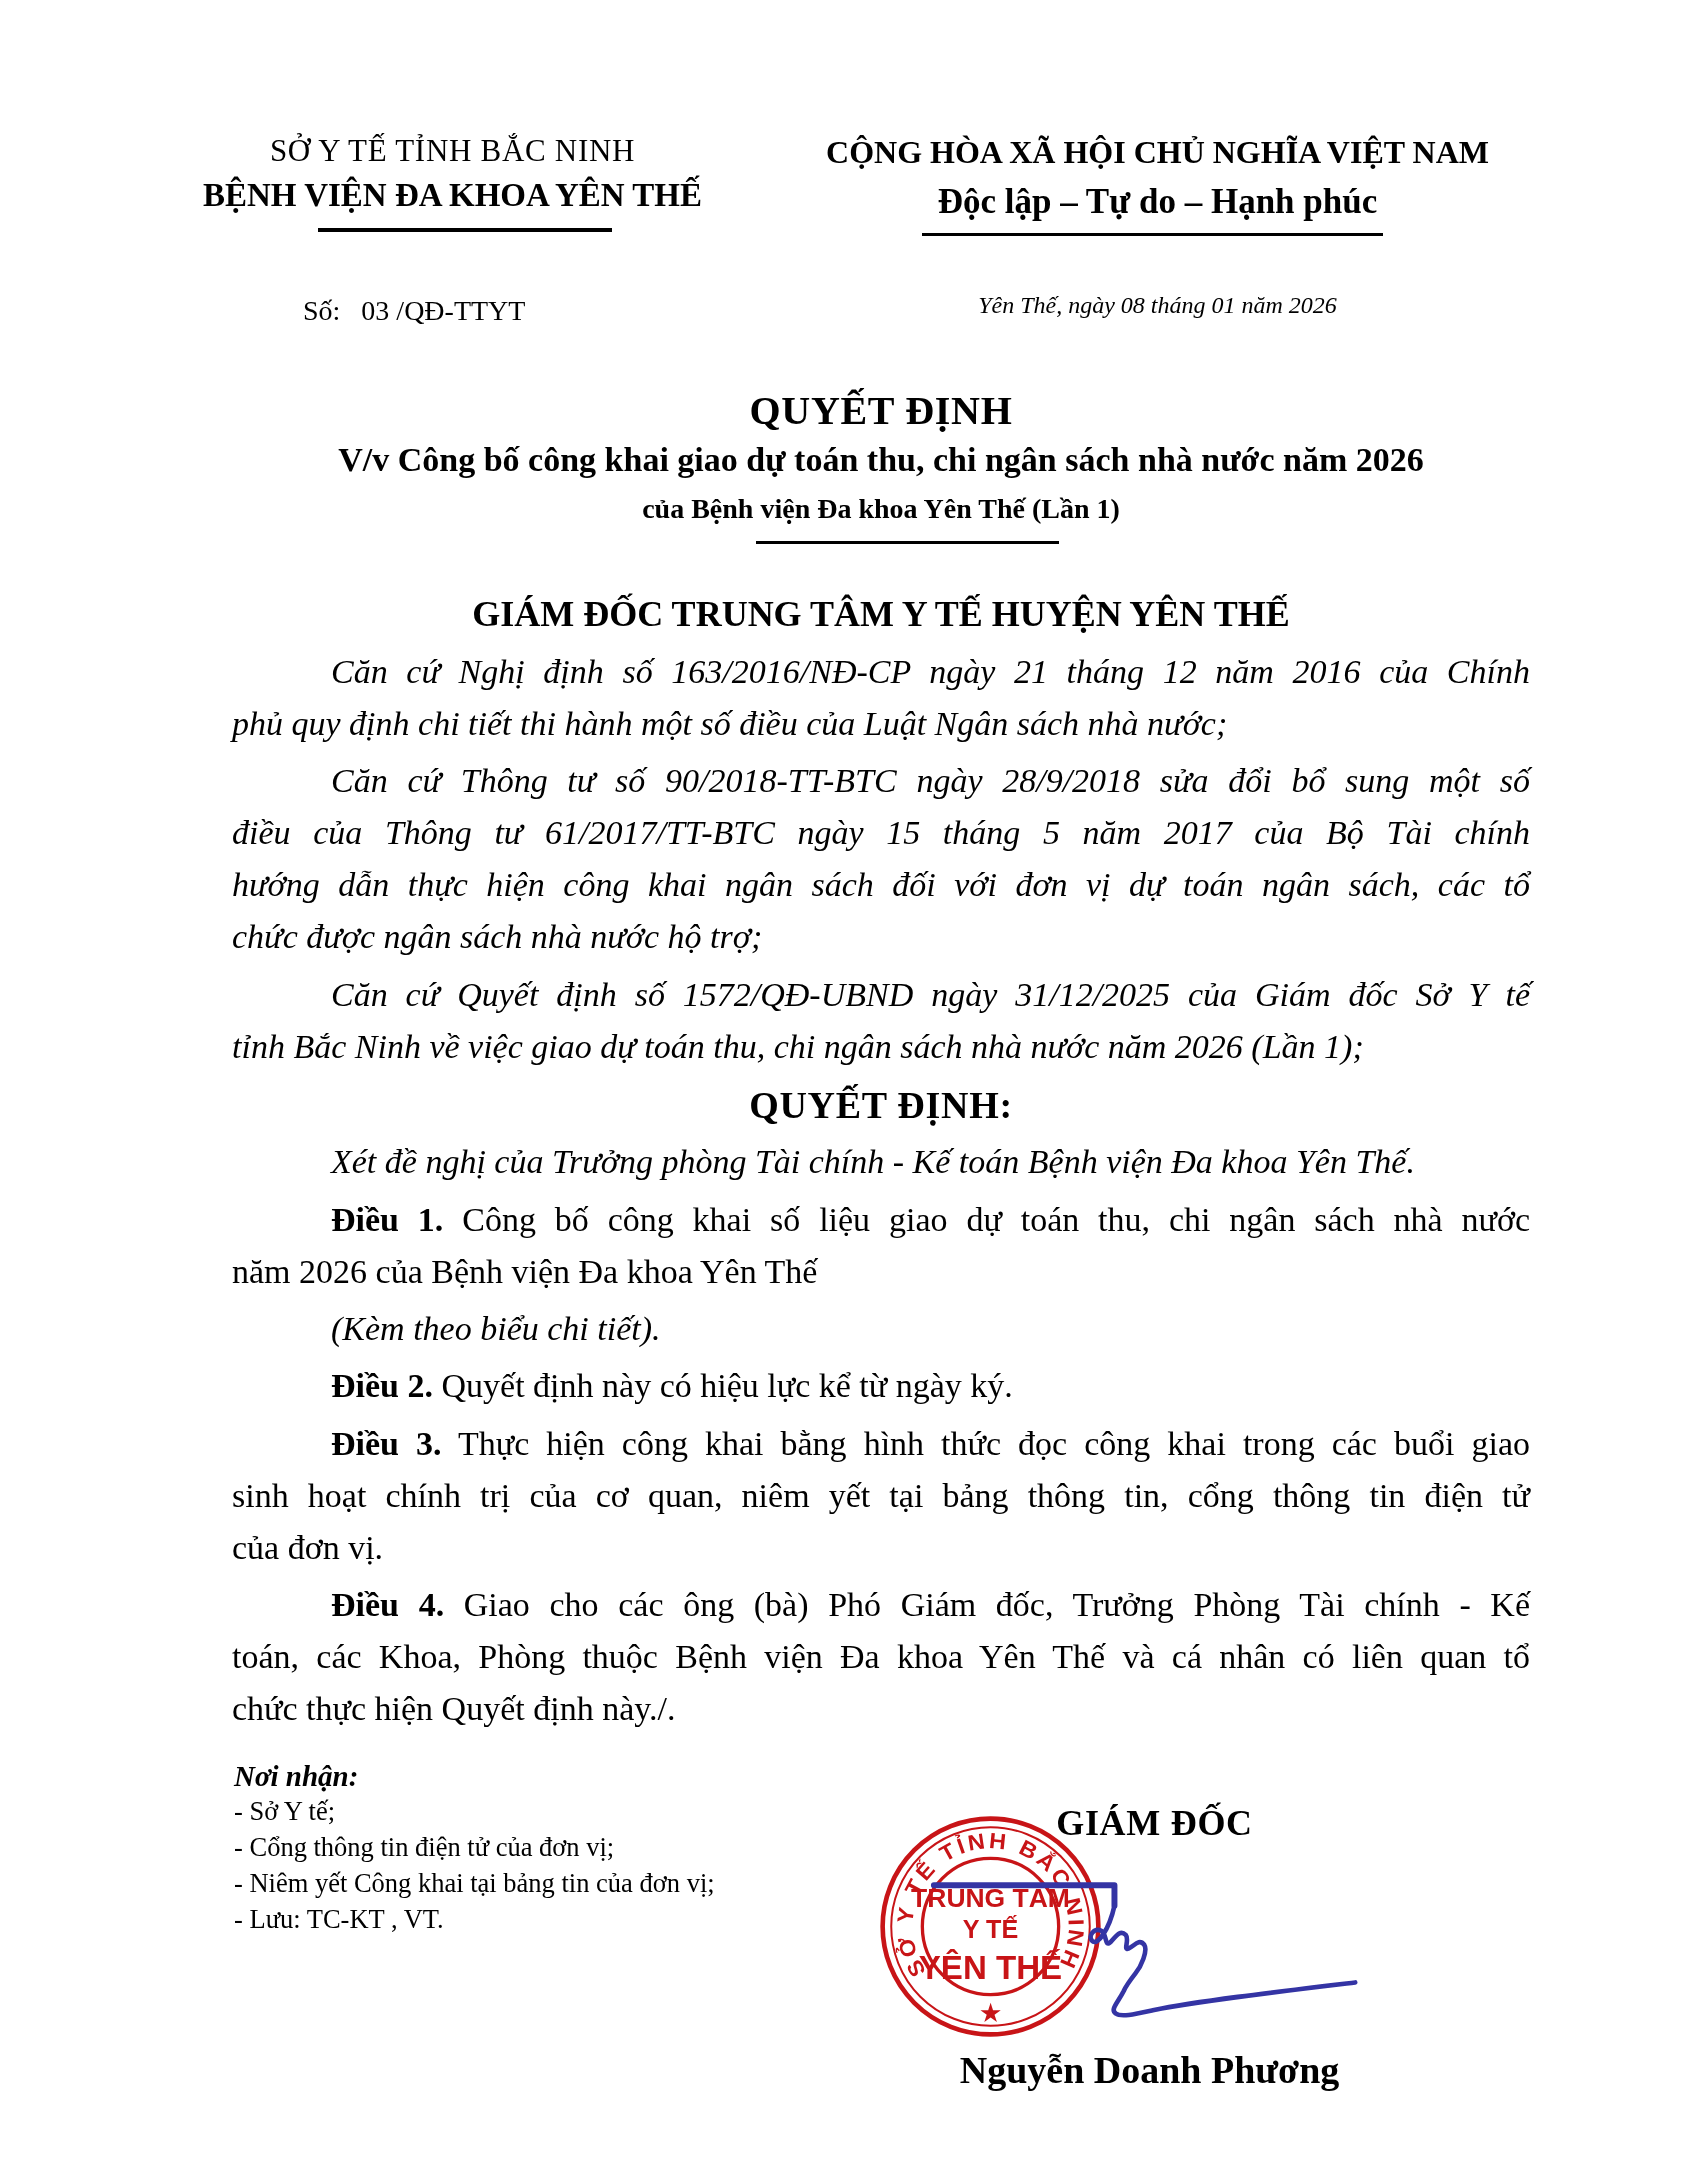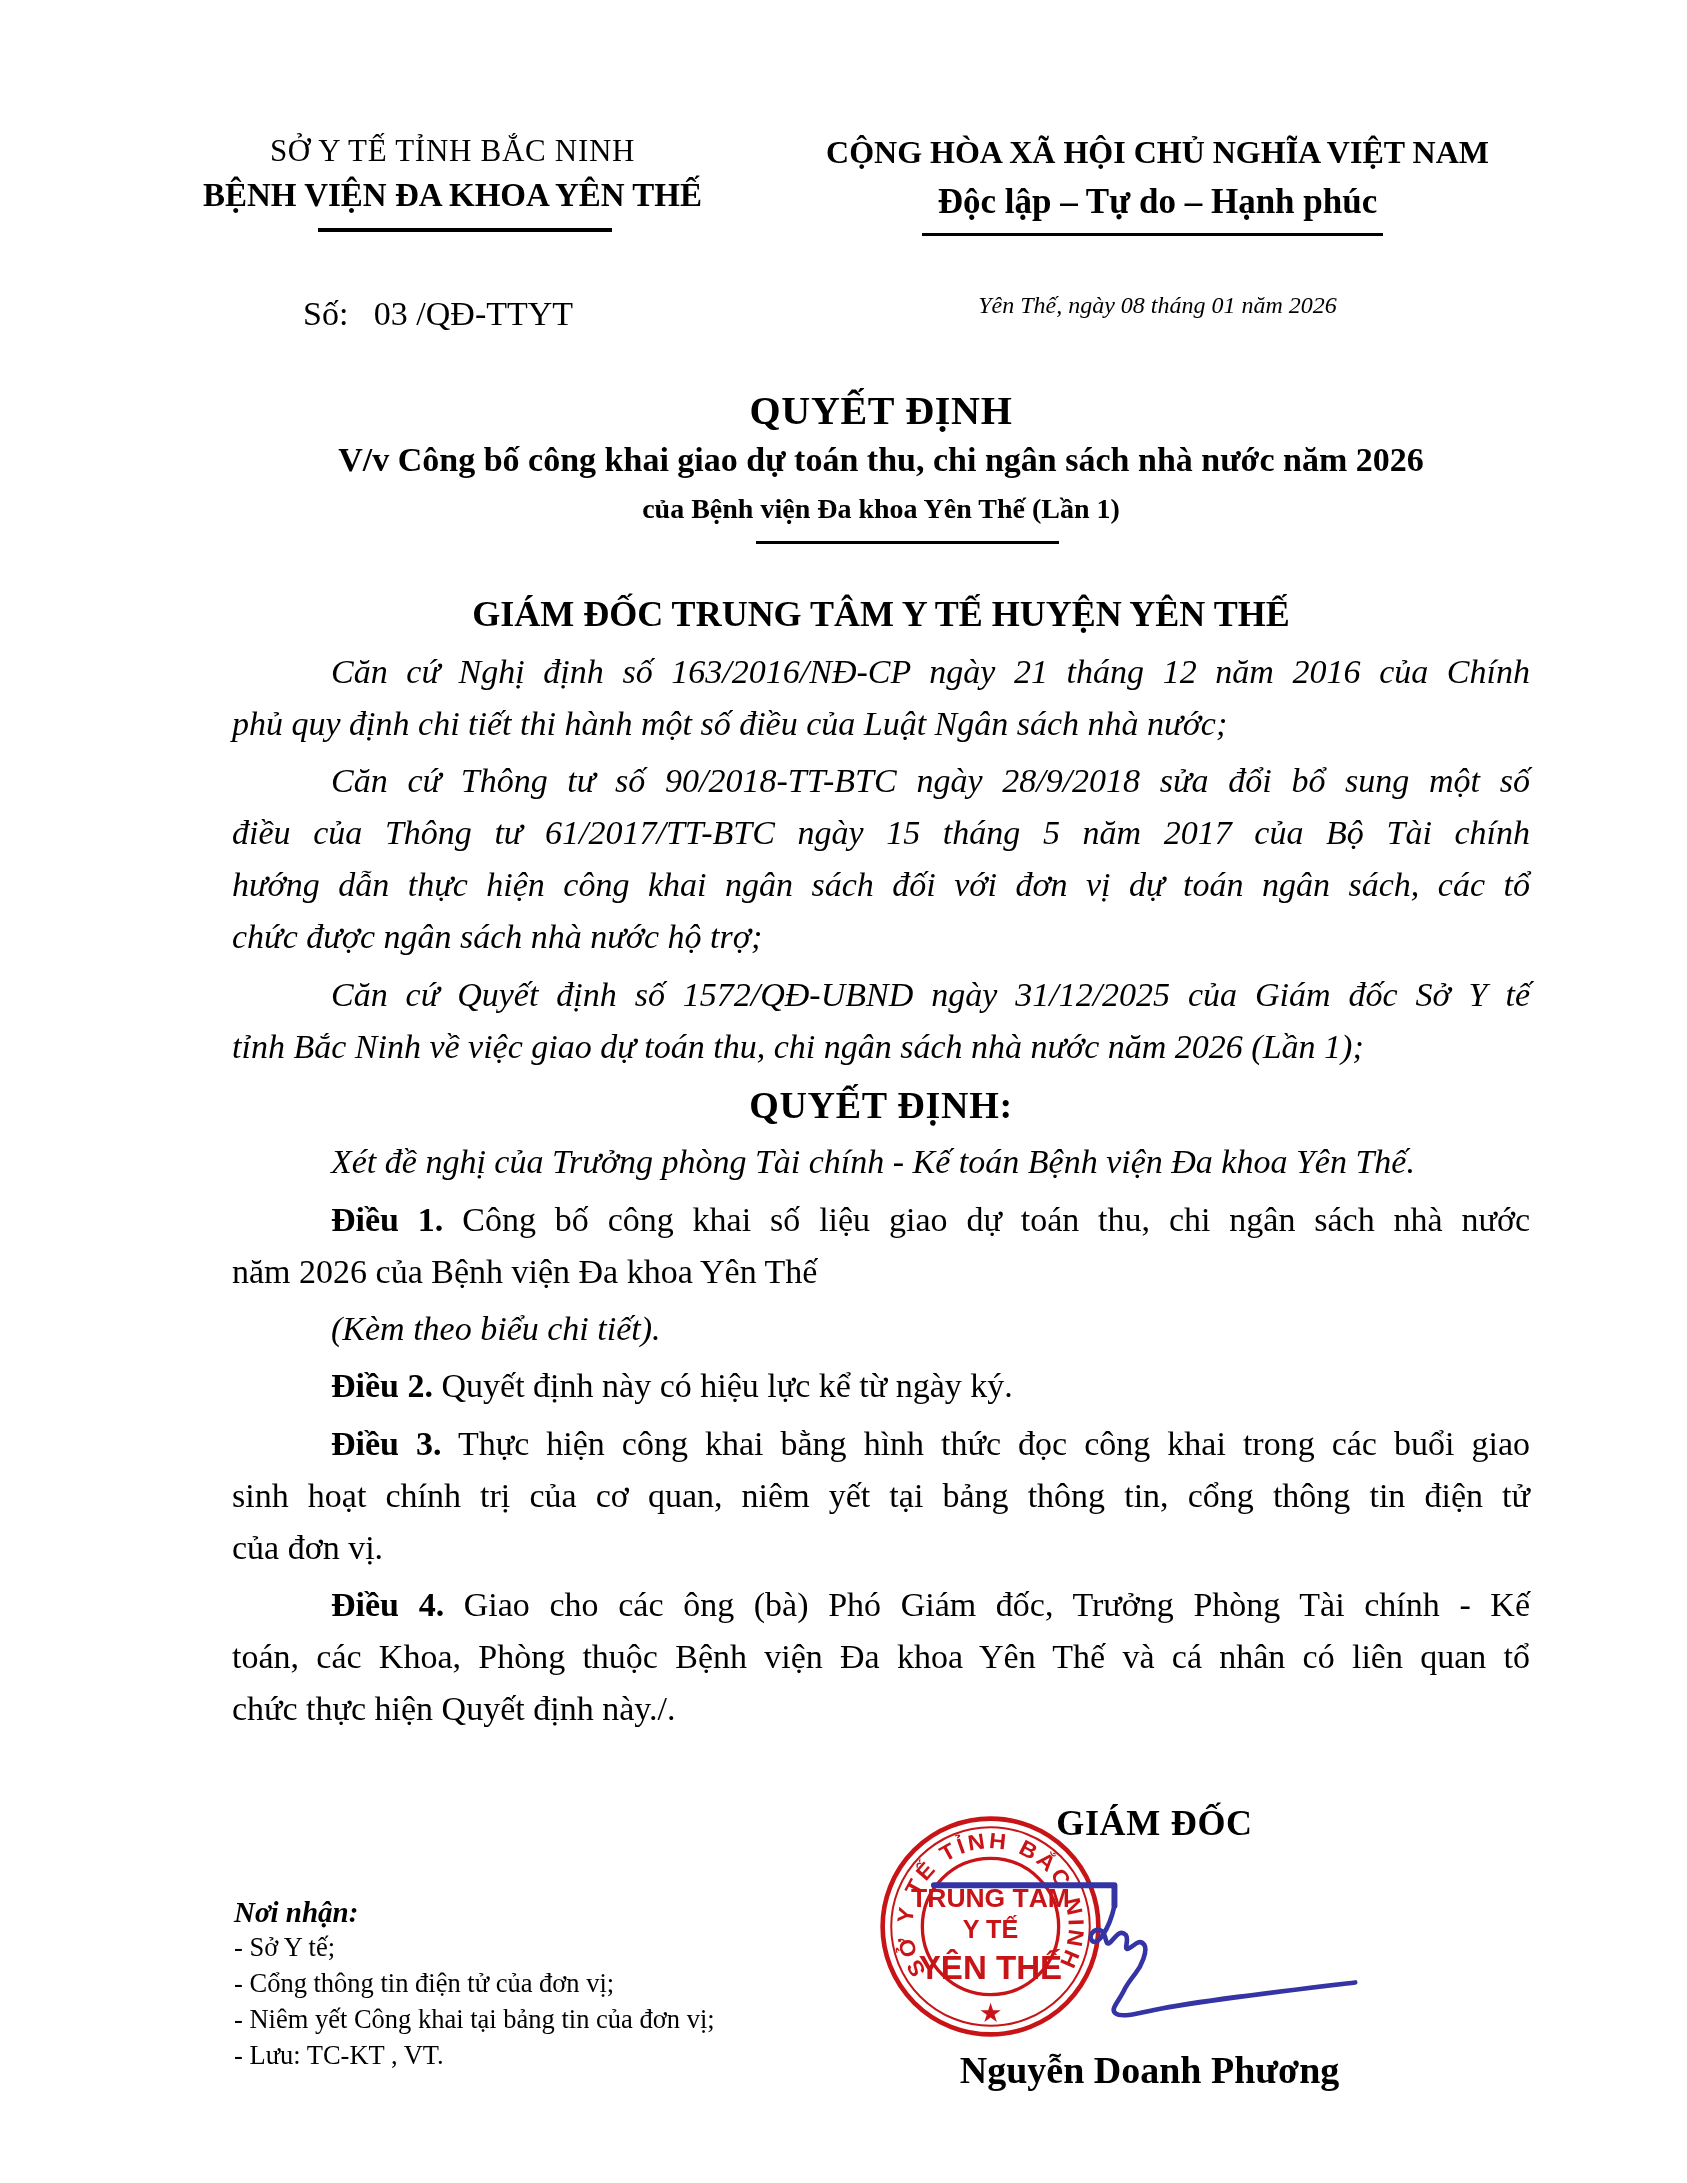--- a/index.html
+++ b/index.html
@@ -14,42 +14,42 @@
 
   
   .hdr-left{left:155px;top:132px;width:595px;}
   .hdr-left .l1{font-size:31px;line-height:37px;letter-spacing:0.7px;}
   .hdr-left .l2{font-size:33px;line-height:38px;font-weight:bold;margin-top:7px;}
   .hdr-right{left:774px;top:134px;width:767px;}
   .hdr-right .l1{font-size:32px;line-height:37px;font-weight:bold;}
   .hdr-right .l2{font-size:35px;line-height:38px;font-weight:bold;margin-top:12px;}
   .rule{position:absolute;background:#000;}
 
-  .doc-number{left:303px;top:295px;font-size:34px;white-space:pre;}
+  .doc-number{left:303px;top:295px;font-size:28px;white-space:pre;}
   .dateline{left:774px;top:292px;width:767px;text-align:center;font-size:24px;font-style:italic;}
 
   
   .title{left:232px;top:389px;width:1298px;text-align:center;}
   .title .h{font-size:40px;line-height:44px;font-weight:bold;letter-spacing:0.7px;}
   .title .s1{font-size:34px;line-height:38px;font-weight:bold;margin-top:8px;}
   .title .s2{font-size:28px;line-height:38px;font-weight:bold;margin-top:10.6px;}
 
   .issuer{left:232px;top:593px;width:1298px;text-align:center;font-size:36px;font-weight:bold;}
 
   
   .flow{left:232px;top:646px;width:1298px;}
   .grp{margin-top:5.3px;}
   .grp:first-child{margin-top:0;}
   .ln{font-size:34px;line-height:52px;height:52px;white-space:nowrap;overflow:visible;}
   .ind{text-indent:99px;}
   .just{text-align:justify;text-align-last:justify;}
   .dh{font-size:38px;font-weight:bold;text-align:center;letter-spacing:0.7px;margin-top:6.6px;}
 
   
-  .recipients{left:234px;top:1895px;width:595px;}
+  .recipients{left:234px;top:1759px;width:595px;}
   .recipients .lbl{font-size:29px;font-weight:bold;font-style:italic;line-height:34px;}
   .recipients .item{font-size:26.5px;line-height:36px;white-space:nowrap;}
   .signer-title{left:923px;top:1802px;width:463px;text-align:center;font-size:36px;font-weight:bold;letter-spacing:0.7px;}
   .signer-name{left:918px;top:2048px;width:463px;text-align:center;font-size:38px;font-weight:bold;}
   .stamp{left:878px;top:1814px;width:225px;height:225px;}
   .sig{left:920px;top:1866px;width:463px;height:172px;}
 </style>
 </head>
 <body>
 

